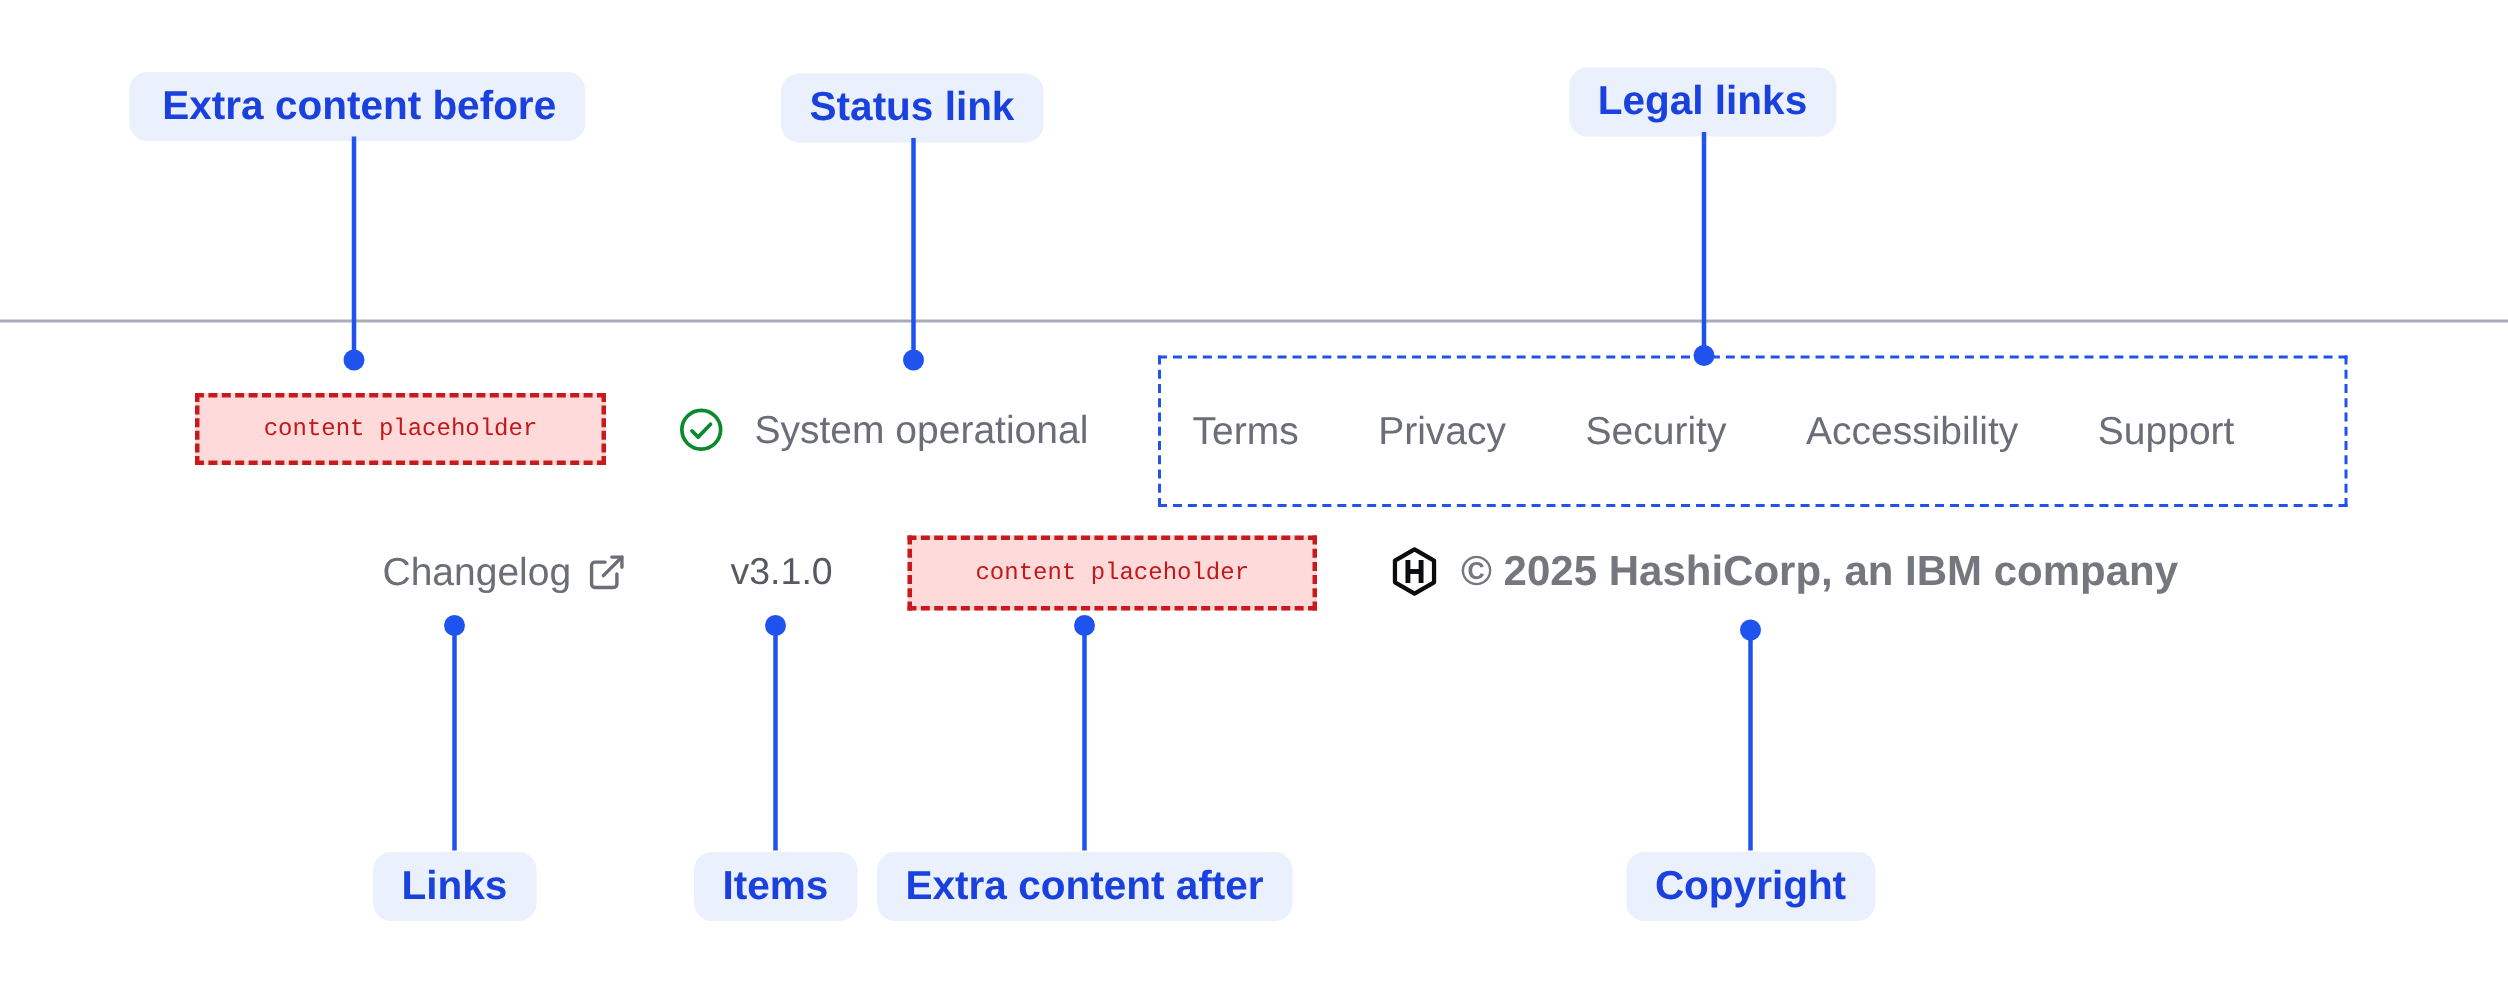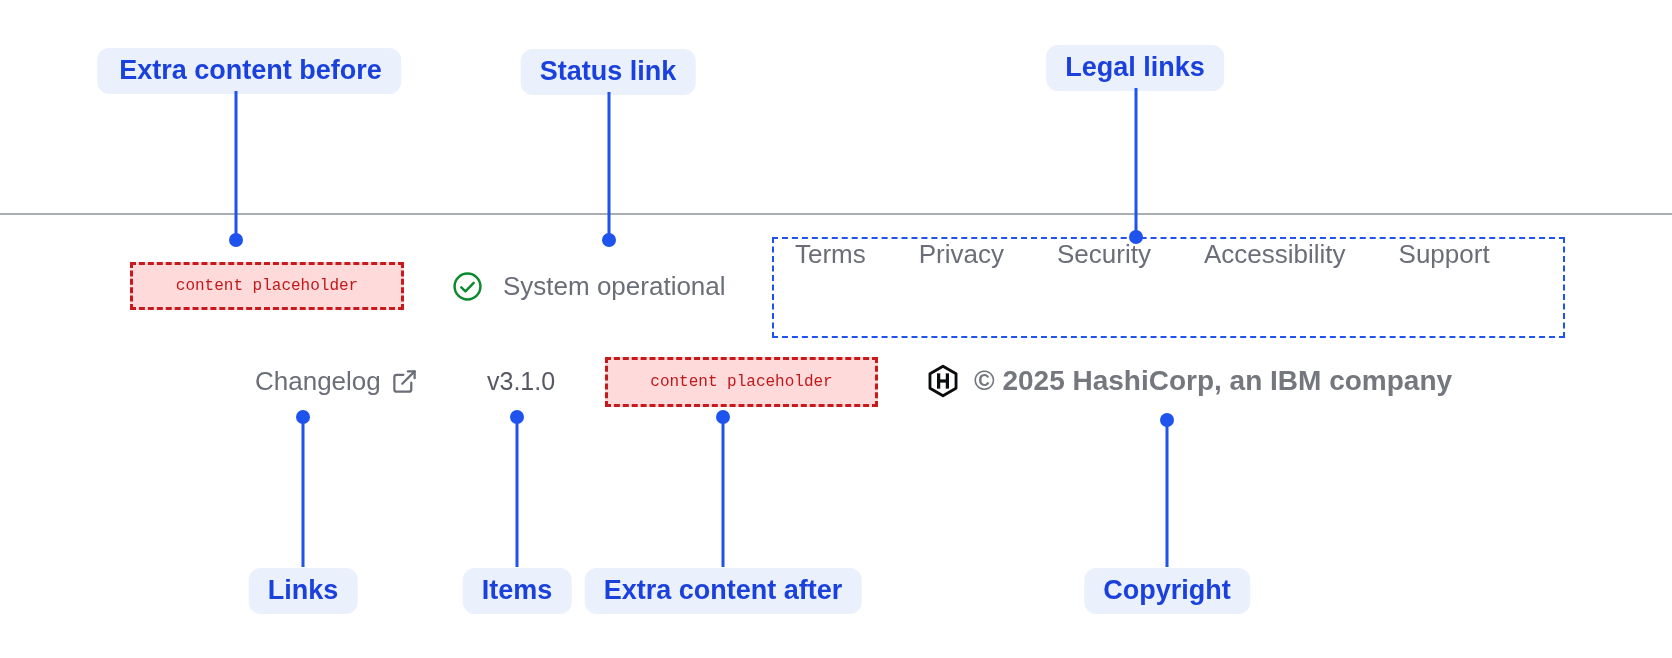--- a/index.html
+++ b/index.html
@@ -70,21 +70,21 @@
     font-weight:500;
     text-decoration-thickness:2px;
     text-underline-offset:6px;
     white-space:nowrap;
     cursor:pointer;
   }
   .legal-box{
     position:absolute;
     left:772px;top:237px;width:793px;height:101px;
     border:2px dashed var(--accent);
-    display:flex;align-items:flex-start;
+    display:flex;align-items:center;
     padding:0 24px 0 21px;
     gap:53px;
   }
   .version{
     color:var(--version-gray);
     font-size:25px;
     font-weight:400;
   }
   .copyright-text{
     color:var(--copy-gray);
@@ -92,21 +92,21 @@
     font-weight:700;
     white-space:nowrap;
   }
   .icon{display:inline-flex;align-items:center;justify-content:center;}
 </style>
 </head>
 <body>
 
 <div class="divider"></div>
 
-<div class="pill" style="left:249px;top:48px;padding-left:22px;">Extra content before</div>
+<div class="pill" style="left:238px;top:48px;padding-left:22px;">Extra content before</div>
 <div class="vline" style="left:236px;top:91px;height:148px;"></div>
 <div class="dot" style="left:236px;top:240px;"></div>
 
 <div class="pill" style="left:608px;top:49px;">Status link</div>
 <div class="vline" style="left:609px;top:92px;height:147px;"></div>
 <div class="dot" style="left:609px;top:240px;"></div>
 
 <div class="pill" style="left:1135px;top:45px;">Legal links</div>
 <div class="vline" style="left:1136px;top:88px;height:147px;"></div>
 <div class="dot" style="left:1136px;top:237px;"></div>

